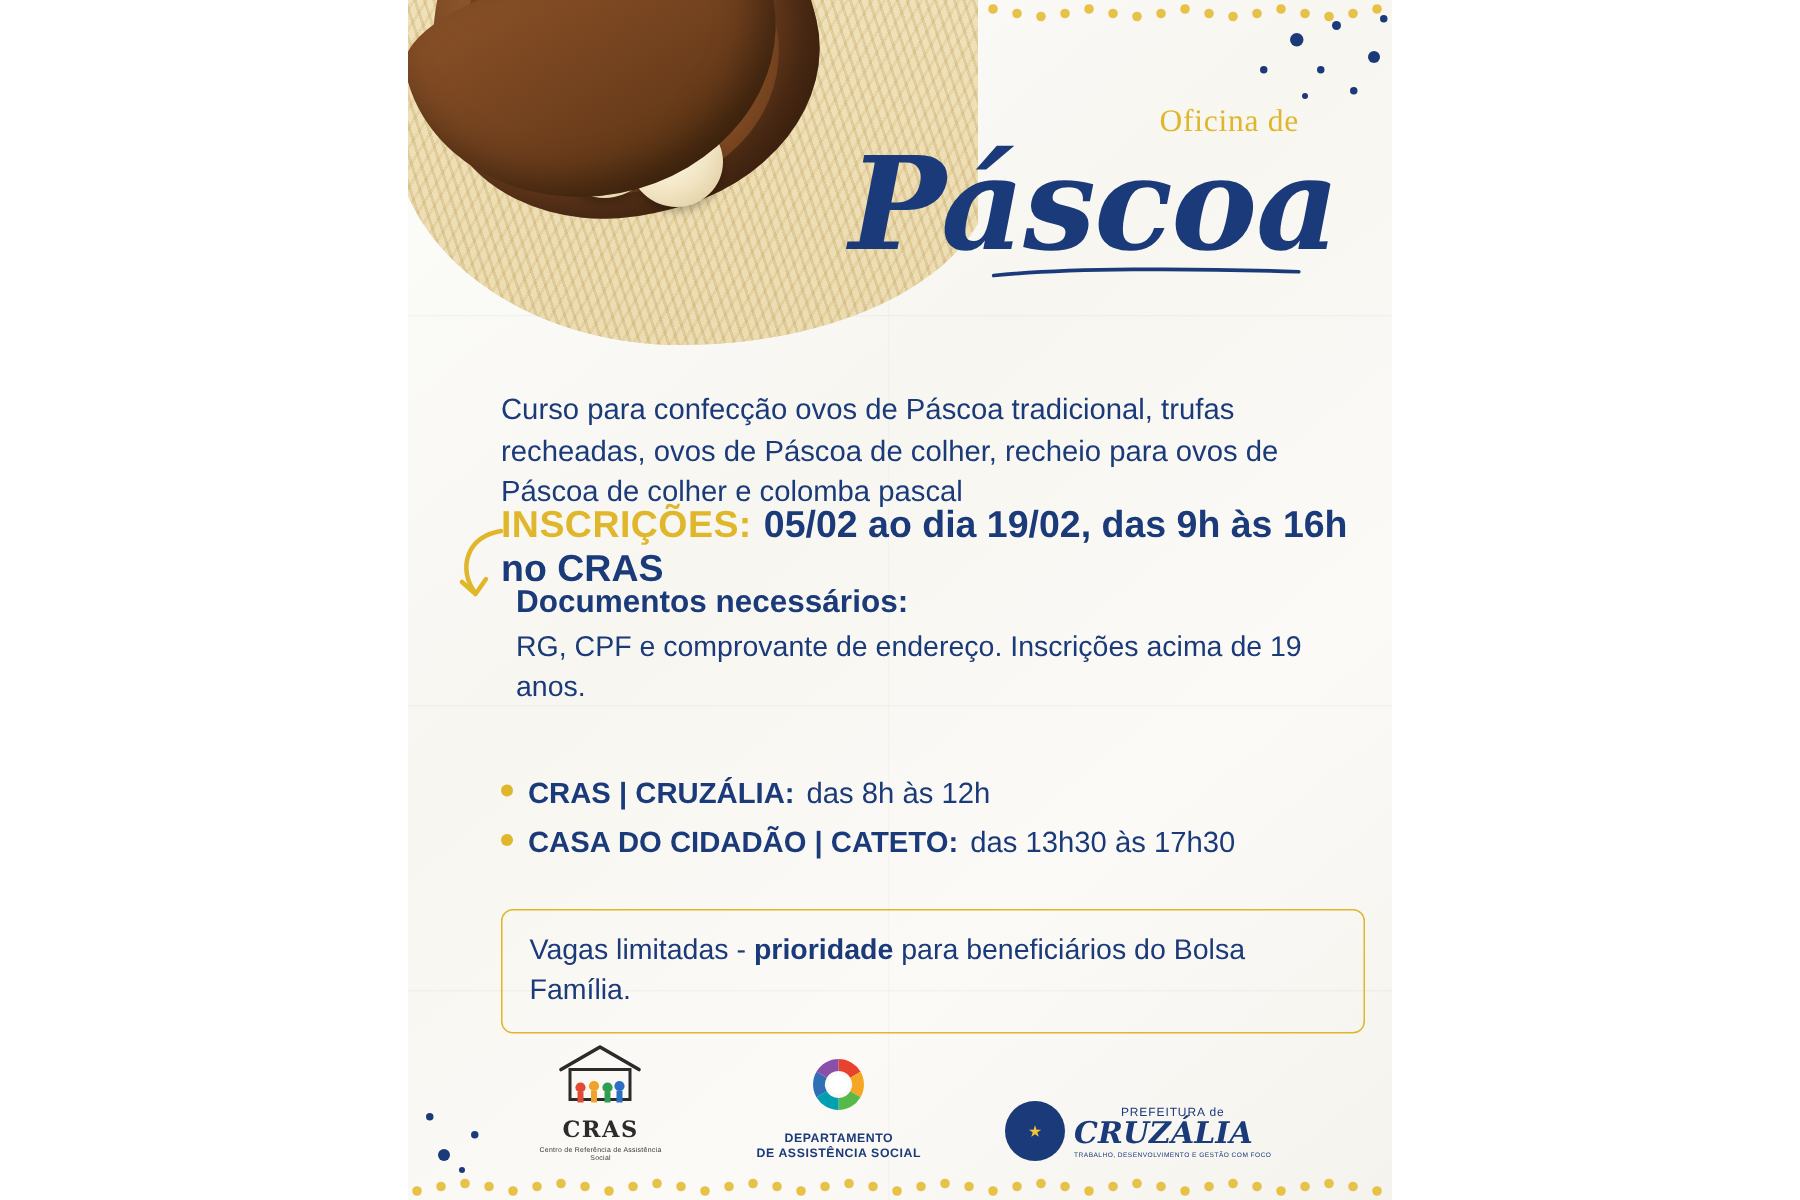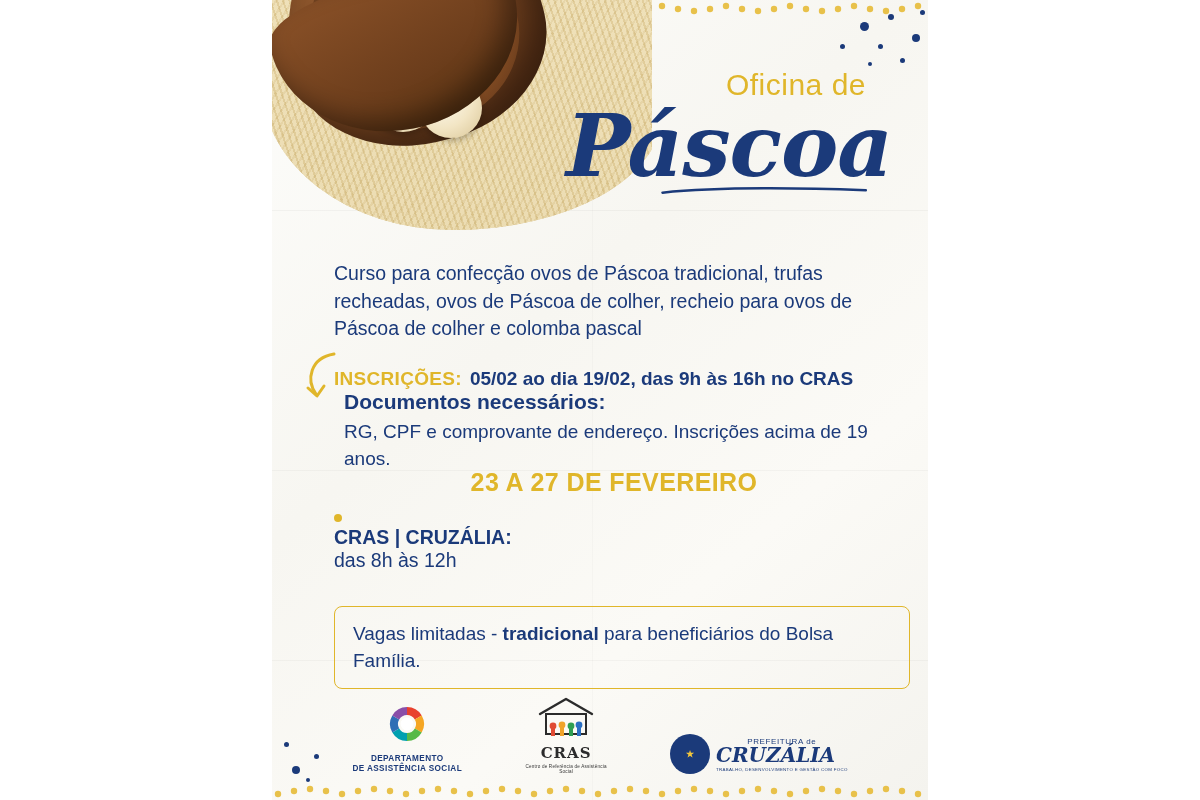--- a/index.html
+++ b/index.html
@@ -138,22 +138,22 @@
 
   
   .title-block {
     position: absolute;
     left: 210px;
     top: 70px;
     width: 430px;
     text-align: right;
   }
   .title-small {
-    font-family: Liberation Sans, sans-serif;
-    font-size: 30px;
+    font-family: Liberation Serif, serif;
+    font-size: 21px;
     color: #e0b62a;
     letter-spacing: 0.5px;
     line-height: 1;
     padding-right: 46px;
   }
   .title-big {
     font-family: "DejaVu Serif", serif;
     font-style: italic;
     font-weight: bold;
     font-size: 86px;
@@ -178,23 +178,23 @@
     top: 260px;
     width: 560px;
     font-size: 19.5px;
     line-height: 1.42;
     color: #1b3a7a;
   }
 
   .inscricoes-row {
     position: absolute;
     left: 62px;
-    top: 368px;
+    top: 336px;
     width: 580px;
-    font-size: 19px;
+    font-size: 25px;
     color: #1b3a7a;
   }
   .inscricoes-label {
     font-weight: bold;
     color: #e0b62a;
     letter-spacing: 0.3px;
     margin-right: 8px;
   }
   .inscricoes-value { font-weight: bold; }
 
@@ -233,21 +233,20 @@
     left: 62px;
     top: 518px;
     width: 580px;
   }
   .loc-item {
     display: flex;
     align-items: baseline;
     margin-bottom: 10px;
     font-size: 19.5px;
     color: #1b3a7a;
-    flex-direction: column;
   }
   .loc-bullet {
     width: 8px; height: 8px;
     border-radius: 50%;
     background: #e0b62a;
     margin-right: 10px;
     flex: 0 0 auto;
     position: relative;
     top: -4px;
   }
@@ -481,70 +480,74 @@
 
     <div class="inscricoes-row">
       <span class="inscricoes-label">INSCRIÇÕES:</span><span class="inscricoes-value">05/02 ao dia 19/02, das 9h às 16h no CRAS</span>
     </div>
 
     <div class="docs-block">
       <div class="docs-title">Documentos necessários:</div>
       <div class="docs-text">RG, CPF e comprovante de endereço. Inscrições acima de 19 anos.</div>
     </div>
 
-    <div class="date-headline">23 A 27 DE FEVEREIRO</div>
 
     <div class="loc-list">
       <div class="loc-item">
         <span class="loc-bullet"></span>
         <span class="loc-name">CRAS | CRUZÁLIA:</span>
         <span class="loc-time">das 8h às 12h</span>
       </div>
+      <div class="loc-item">
+        <span class="loc-bullet"></span>
+        <span class="loc-name">CASA DO CIDADÃO | CATETO:</span>
+        <span class="loc-time">das 13h30 às 17h30</span>
+      </div>
     </div>
 
     <div class="note-box">
-      <span>Vagas limitadas - </span><b>tradicional</b><span> para beneficiários do Bolsa Família.</span>
+      <span>Vagas limitadas - </span><b>prioridade</b><span> para beneficiários do Bolsa Família.</span>
     </div>
 
     <div class="footer">
+
+      <div class="logo cras-logo">
+        <svg width="96" height="46" viewBox="0 0 96 46">
+          <path d="M22 18 L48 3 L74 18" stroke="#2b2b2b" stroke-width="2.4" fill="none" stroke-linecap="round" stroke-linejoin="round"></path>
+          <rect x="28" y="18" width="40" height="20" stroke="#2b2b2b" stroke-width="2" fill="none"></rect>
+          <circle cx="35" cy="30" r="3.4" fill="#e04b34"></circle>
+          <circle cx="44" cy="29" r="3.4" fill="#f0a32a"></circle>
+          <circle cx="53" cy="30" r="3.4" fill="#2f9e52"></circle>
+          <circle cx="61" cy="29" r="3.4" fill="#2b6fc4"></circle>
+          <rect x="33" y="33" width="4" height="7" fill="#e04b34"></rect>
+          <rect x="42" y="32" width="4" height="8" fill="#f0a32a"></rect>
+          <rect x="51" y="33" width="4" height="7" fill="#2f9e52"></rect>
+          <rect x="59" y="32" width="4" height="8" fill="#2b6fc4"></rect>
+        </svg>
+        <div class="cras-text">CRAS</div>
+        <div class="cras-sub">Centro de Referência de Assistência Social</div>
+      </div>
 
       <div class="logo">
         <svg width="64" height="42" viewBox="0 0 64 42">
           <circle cx="32" cy="20" r="17" fill="none"></circle>
           <path d="M32 3 a17 17 0 0 1 14.7 8.5 l-6.9 4 A9 9 0 0 0 32 11 z" fill="#e8412e"></path>
           <path d="M46.7 11.5 a17 17 0 0 1 0 17 l-6.9-4 a9 9 0 0 0 0-9 z" fill="#f5a623"></path>
           <path d="M46.7 28.5 A17 17 0 0 1 32 37 l0-8 a9 9 0 0 0 7.8-4.5 z" fill="#57b947"></path>
           <path d="M32 37 a17 17 0 0 1 -14.7-8.5 l6.9-4 A9 9 0 0 0 32 29 z" fill="#00a0b0"></path>
           <path d="M17.3 28.5 a17 17 0 0 1 0-17 l6.9 4 a9 9 0 0 0 0 9 z" fill="#2f6fb5"></path>
           <path d="M17.3 11.5 A17 17 0 0 1 32 3 l0 8 a9 9 0 0 0 -7.8 4.5 z" fill="#8a4fa8"></path>
           <circle cx="32" cy="20" r="6.4" fill="#ffffff"></circle>
         </svg>
         <div class="dep-text">
           <div>DEPARTAMENTO</div>
           <div>DE ASSISTÊNCIA SOCIAL</div>
         </div>
       </div>
 
-      <div class="logo cras-logo">
-        <svg width="96" height="46" viewBox="0 0 96 46">
-          <path d="M22 18 L48 3 L74 18" stroke="#2b2b2b" stroke-width="2.4" fill="none" stroke-linecap="round" stroke-linejoin="round"></path>
-          <rect x="28" y="18" width="40" height="20" stroke="#2b2b2b" stroke-width="2" fill="none"></rect>
-          <circle cx="35" cy="30" r="3.4" fill="#e04b34"></circle>
-          <circle cx="44" cy="29" r="3.4" fill="#f0a32a"></circle>
-          <circle cx="53" cy="30" r="3.4" fill="#2f9e52"></circle>
-          <circle cx="61" cy="29" r="3.4" fill="#2b6fc4"></circle>
-          <rect x="33" y="33" width="4" height="7" fill="#e04b34"></rect>
-          <rect x="42" y="32" width="4" height="8" fill="#f0a32a"></rect>
-          <rect x="51" y="33" width="4" height="7" fill="#2f9e52"></rect>
-          <rect x="59" y="32" width="4" height="8" fill="#2b6fc4"></rect>
-        </svg>
-        <div class="cras-text">CRAS</div>
-        <div class="cras-sub">Centro de Referência de Assistência Social</div>
-      </div>
-
       <div class="logo">
         <div class="pref-wrap">
           <div class="pref-seal">★</div>
           <div class="pref-txt">
             <div class="pref-small">PREFEITURA de</div>
             <div class="pref-big">CRUZÁLIA</div>
             <div class="pref-tag">TRABALHO, DESENVOLVIMENTO E GESTÃO COM FOCO</div>
           </div>
         </div>
       </div>

